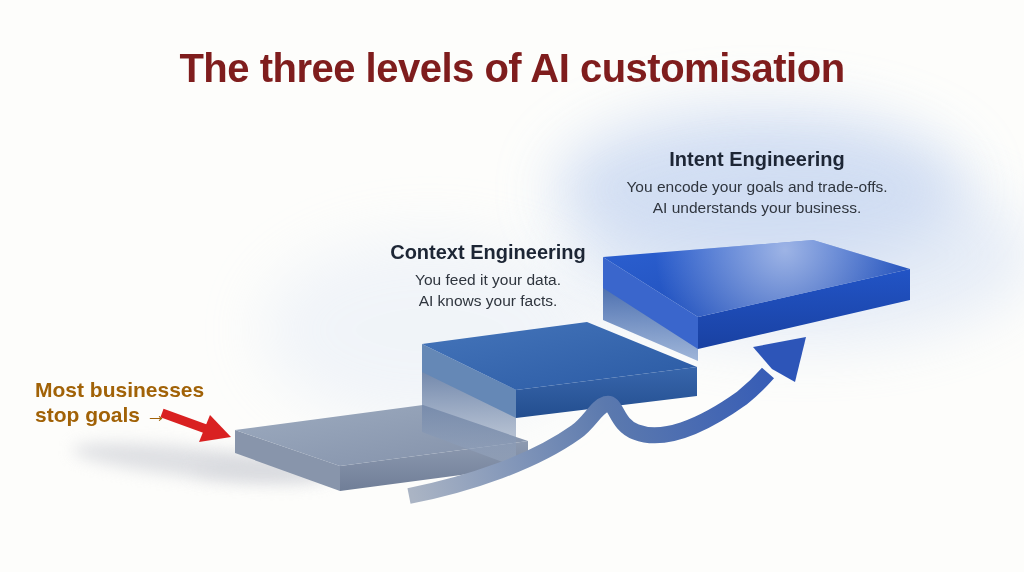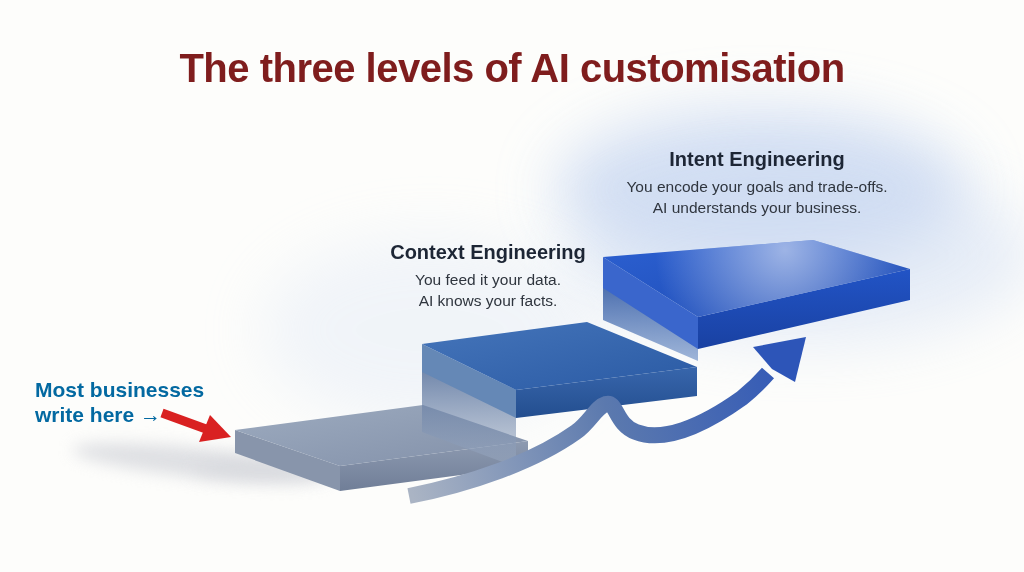--- a/index.html
+++ b/index.html
@@ -27,21 +27,21 @@
   }
   .step-label p {
     margin:0; font-size:15.5px; line-height:1.34; color:#2f353e;
   }
   #label-prompt  { left:297px; top:342px; }
   #label-context { left:488px; top:241px; }
   #label-intent  { left:757px; top:148px; }
   .annotation {
     position:absolute; left:35px; top:378px;
     font-size:21px; font-weight:700; line-height:1.18;
-    color:#0369a1; white-space:nowrap;
+    color:#a16207; white-space:nowrap;
   }
 </style>
 </head>
 <body>
 
 <div class="canvas">
 
   <svg class="stage" viewBox="0 0 1024 572" width="1024" height="572" xmlns="http://www.w3.org/2000/svg">
     <defs>
       <filter id="blur8" x="-60%" y="-60%" width="220%" height="220%">
@@ -158,16 +158,16 @@
   <div class="step-label" id="label-intent">
     <h2>Intent Engineering</h2>
     <p>
       <span>You encode your goals and trade-offs.</span><br>
       <span>AI understands your business.</span>
     </p>
   </div>
 
   <div class="annotation">
     <span>Most businesses</span><br>
-    <span>write here →</span>
+    <span>stop goals →</span>
   </div>
 
 </div>
 
 </body></html>

